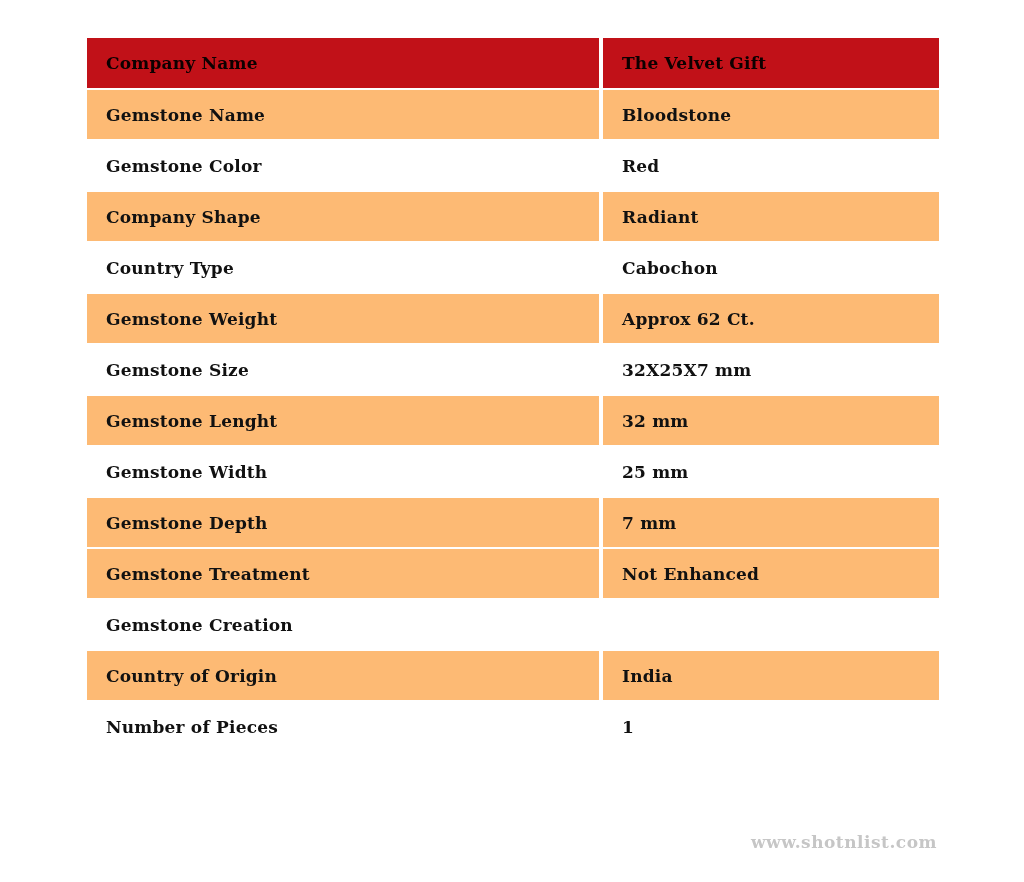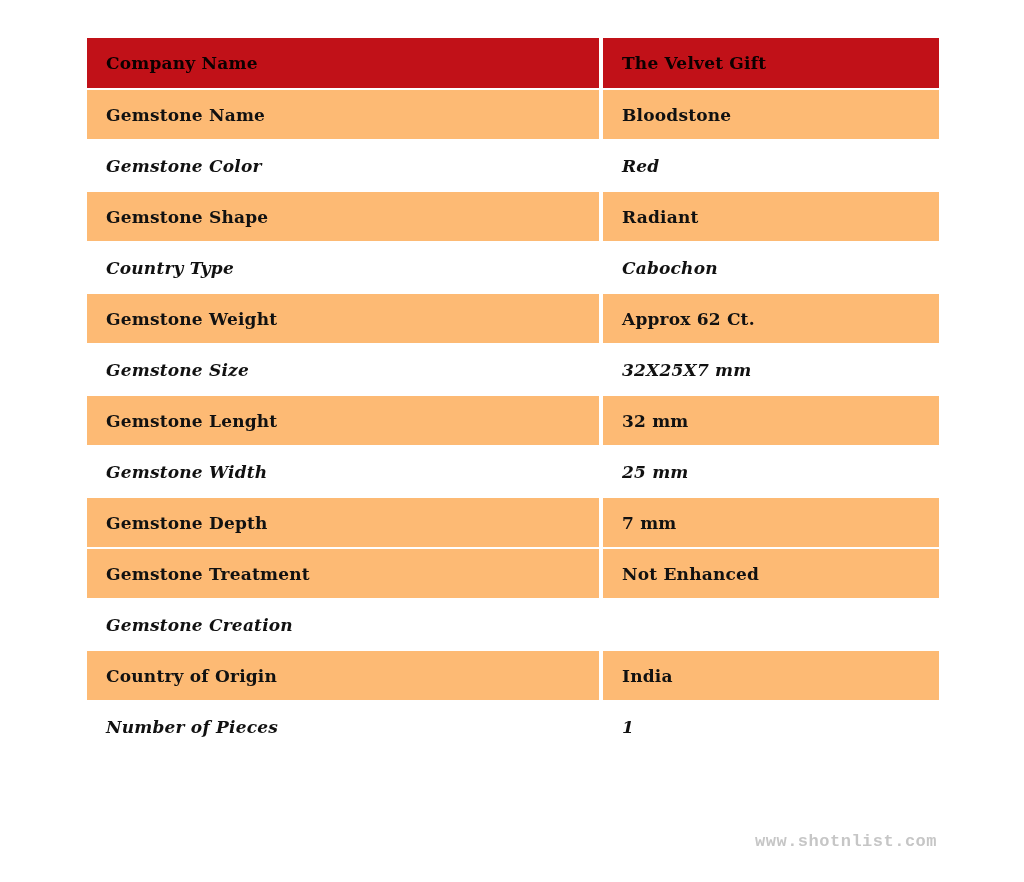--- a/index.html
+++ b/index.html
@@ -39,30 +39,29 @@
     white-space: nowrap;
   }
   .label-cell { width: 512px; flex: 0 0 512px; }
   .value-cell { flex: 1; }
   .header-row .cell {
     background: #c11118;
     height: 50px;
     color: #0d0000;
   }
   .row.alt .cell { background: #fdba74; }
-  .row.plain .cell { background: #ffffff; font-style: italic; }
+  .row.plain .cell { background: #ffffff; }
   .watermark {
     position: absolute;
     top: 832px;
     right: 87px;
     font-size: 17px;
     font-weight: bold;
     color: #c6c6c6;
     letter-spacing: 0.5px;
-    font-family: Liberation Mono, monospace;
   }
 </style>
 </head>
 <body>
 
 <div class="page">
 
   <div class="spec-table">
 
     <div class="row header-row">
@@ -75,21 +74,21 @@
         <div class="cell label-cell">Gemstone Name</div>
         <div class="cell value-cell">Bloodstone</div>
       </div>
 
       <div class="row plain">
         <div class="cell label-cell">Gemstone Color</div>
         <div class="cell value-cell">Red</div>
       </div>
 
       <div class="row alt">
-        <div class="cell label-cell">Gemstone Shape</div>
+        <div class="cell label-cell">Company Shape</div>
         <div class="cell value-cell">Radiant</div>
       </div>
 
       <div class="row plain">
         <div class="cell label-cell">Country Type</div>
         <div class="cell value-cell">Cabochon</div>
       </div>
 
       <div class="row alt">
         <div class="cell label-cell">Gemstone Weight</div>

